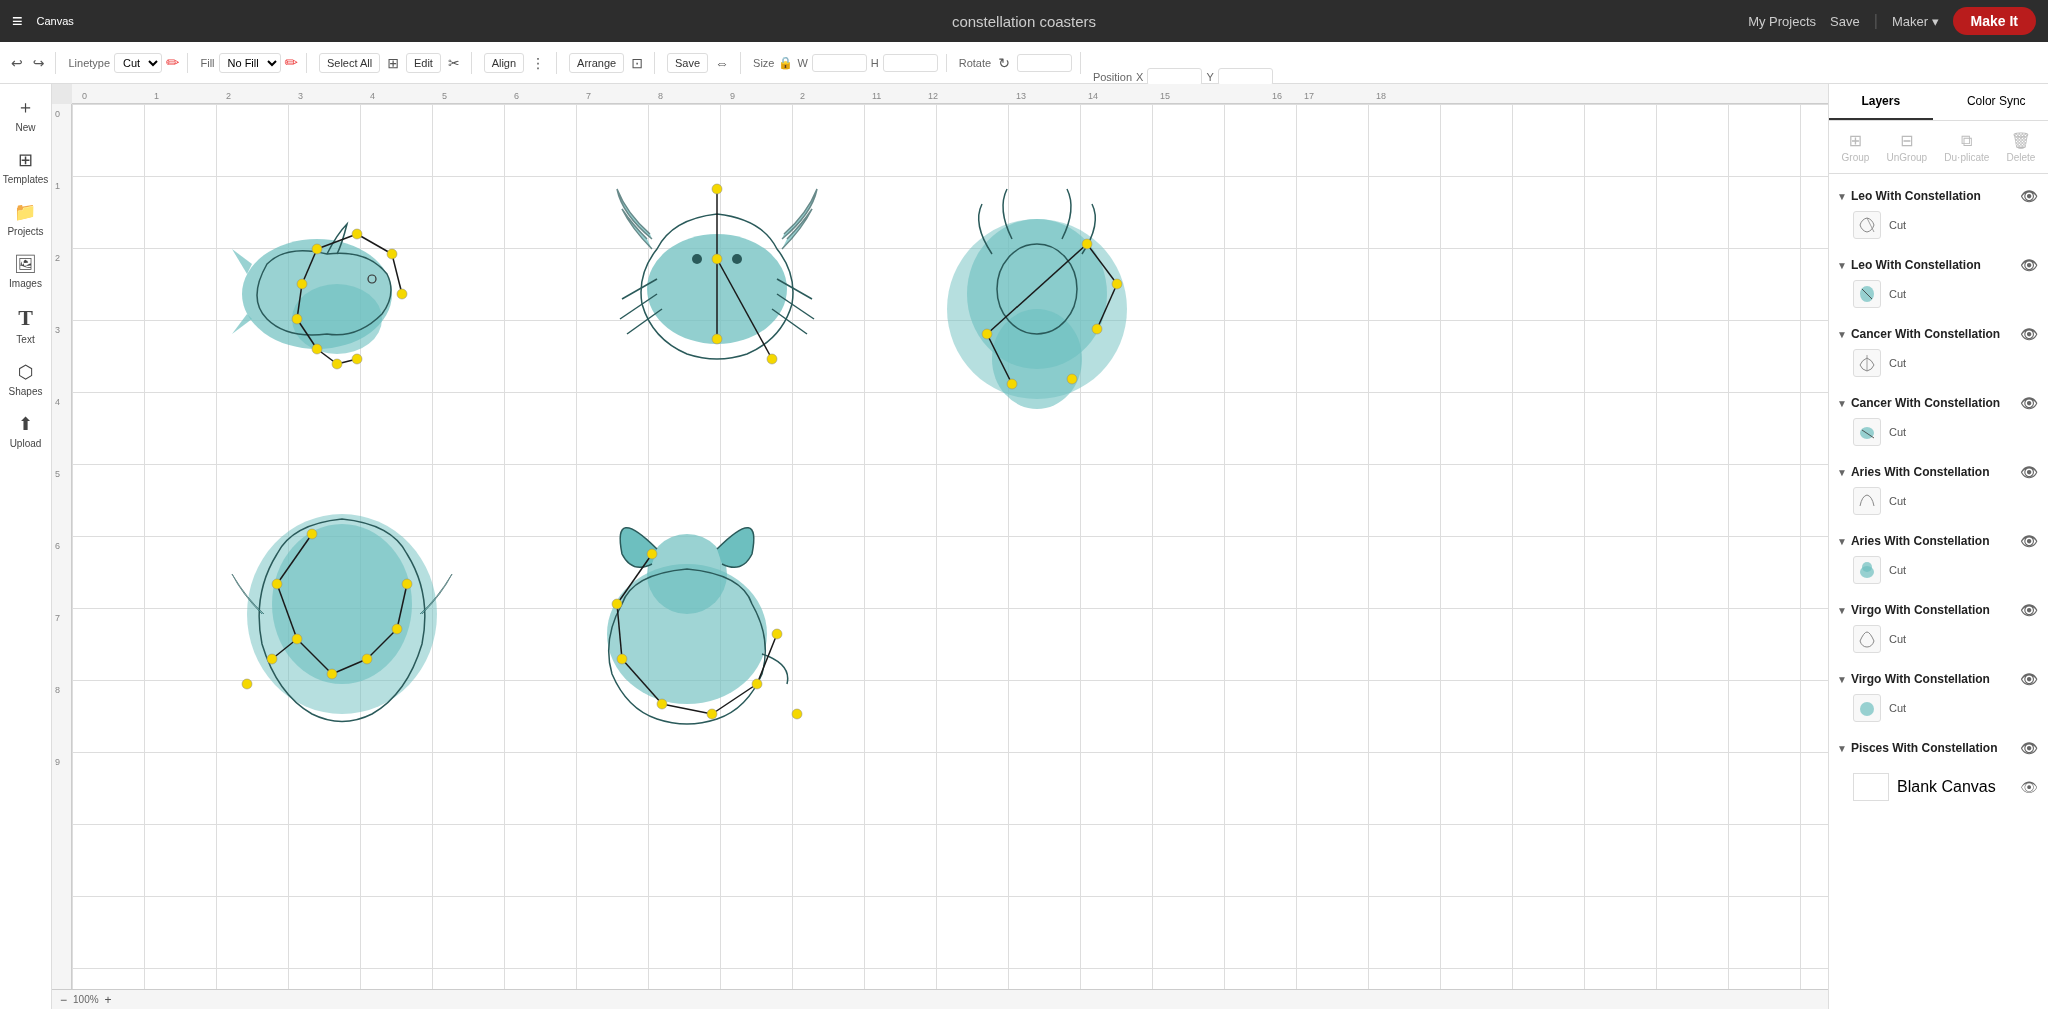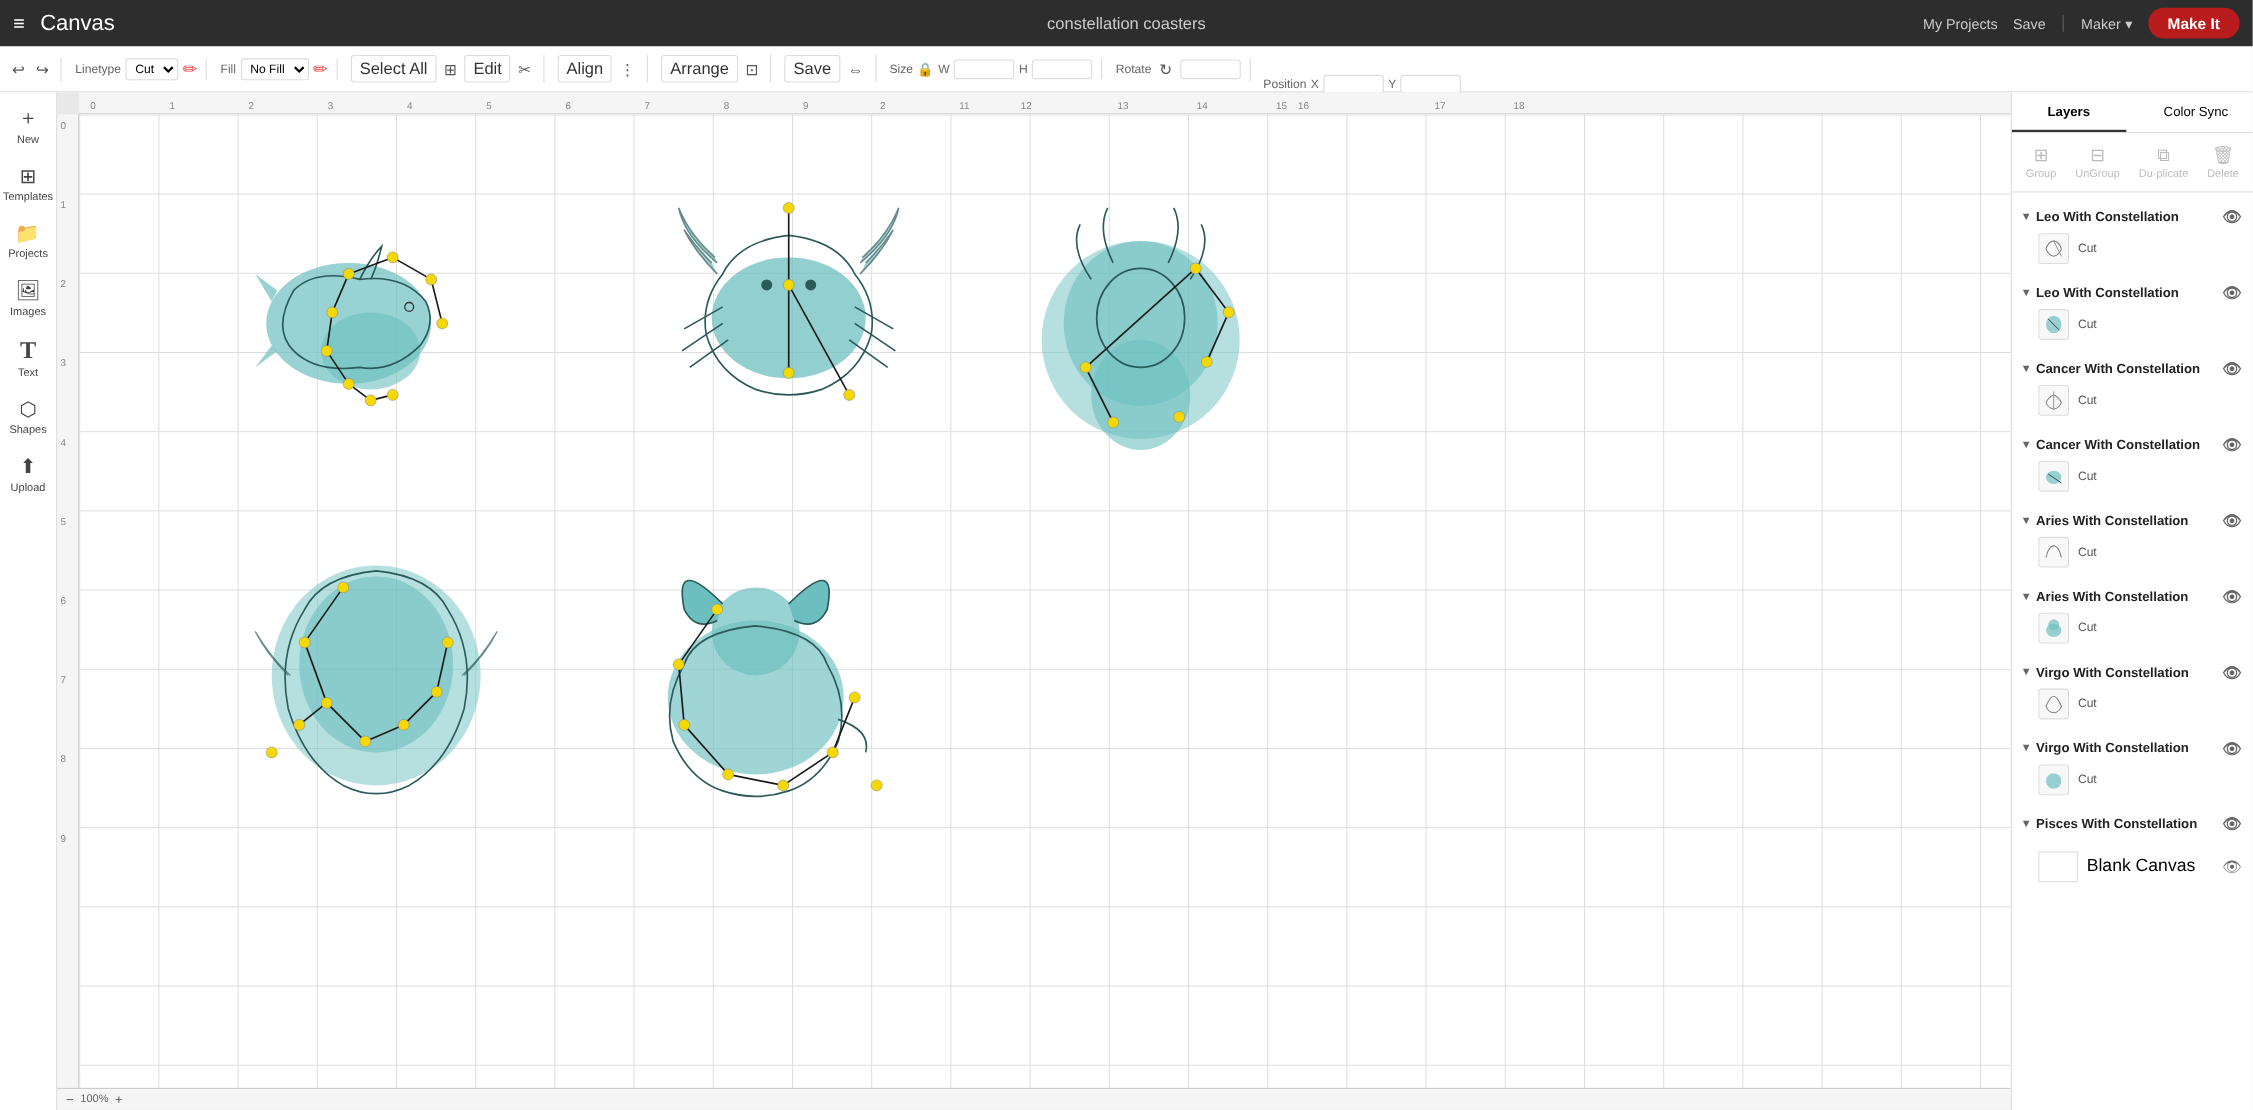--- a/index.html
+++ b/index.html
@@ -6,40 +6,40 @@
     body { font-family: 'Segoe UI', Arial, sans-serif; background: #f0f0f0; overflow: hidden; width: 2048px; height: 1009px; }
 
     
     #topbar {
       display: flex; align-items: center;
       background: #2d2d2d; color: #fff;
       height: 42px; padding: 0 12px;
       position: relative; z-index: 10;
     }
     #topbar .menu-icon { font-size: 18px; margin-right: 14px; cursor: pointer; }
-    #topbar .app-title { font-size: 20px; font-weight: 500; margin-right: 40px; }
+    #topbar .app-title { font-size: 11px; font-weight: 500; margin-right: 40px; }
     #topbar .canvas-title { position: absolute; left: 50%; transform: translateX(-50%); font-size: 15px; color: #ccc; }
     #topbar .top-right { margin-left: auto; display: flex; align-items: center; gap: 14px; }
     #topbar .my-projects { font-size: 13px; color: #ccc; cursor: pointer; }
     #topbar .save-btn { font-size: 13px; color: #ccc; cursor: pointer; }
     #topbar .separator { color: #555; }
     #topbar .maker-btn { font-size: 13px; color: #ccc; cursor: pointer; display: flex; align-items: center; gap: 4px; }
     #topbar .make-it-btn { background: #b91c1c; color: #fff; border: none; border-radius: 20px; padding: 6px 18px; font-size: 14px; font-weight: 600; cursor: pointer; }
 
     
     #toolbar {
       background: #fff; border-bottom: 1px solid #ddd;
       height: 42px; display: flex; align-items: center;
       padding: 0 8px; gap: 8px; font-size: 12px; color: #333;
     }
     .toolbar-group { display: flex; align-items: center; gap: 4px; border-right: 1px solid #ddd; padding-right: 8px; margin-right: 4px; }
     .toolbar-group:last-child { border-right: none; margin-top: 29px; }
     .toolbar-label { font-size: 11px; color: #666; }
     .toolbar-select { font-size: 11px; border: 1px solid #ddd; border-radius: 3px; padding: 2px 4px; background: #fff; }
-    .toolbar-btn { background: none; border: 1px solid #ddd; border-radius: 3px; padding: 3px 7px; font-size: 15px; cursor: pointer; color: #333; }
+    .toolbar-btn { background: none; border: 1px solid #ddd; border-radius: 3px; padding: 3px 7px; font-size: 11px; cursor: pointer; color: #333; }
     .toolbar-icon-btn { background: none; border: none; cursor: pointer; padding: 3px; font-size: 14px; color: #555; }
     .toolbar-input { width: 55px; border: 1px solid #ddd; border-radius: 3px; padding: 2px 4px; font-size: 11px; }
 
     
     #main {
       display: flex; height: calc(1009px - 42px - 42px);
     }
 
     
     #left-sidebar {
@@ -272,21 +272,21 @@
       <span style="position:absolute;left:442px;">6</span>
       <span style="position:absolute;left:514px;">7</span>
       <span style="position:absolute;left:586px;">8</span>
       <span style="position:absolute;left:658px;">9</span>
       <span style="position:absolute;left:728px;">2</span>
       <span style="position:absolute;left:800px;">11</span>
       <span style="position:absolute;left:856px;">12</span>
       <span style="position:absolute;left:944px;">13</span>
       <span style="position:absolute;left:1016px;">14</span>
       <span style="position:absolute;left:1088px;">15</span>
-      <span style="position:absolute;left:1108px;">16</span>
+      <span style="position:absolute;left:1200px;">16</span>
       <span style="position:absolute;left:1232px;">17</span>
       <span style="position:absolute;left:1304px;">18</span>
     </div>
 
     <div class="ruler-left">
       <span style="position:absolute;top:5px;left:3px;">0</span>
       <span style="position:absolute;top:77px;left:3px;">1</span>
       <span style="position:absolute;top:149px;left:3px;">2</span>
       <span style="position:absolute;top:221px;left:3px;">3</span>
       <span style="position:absolute;top:293px;left:3px;">4</span>

